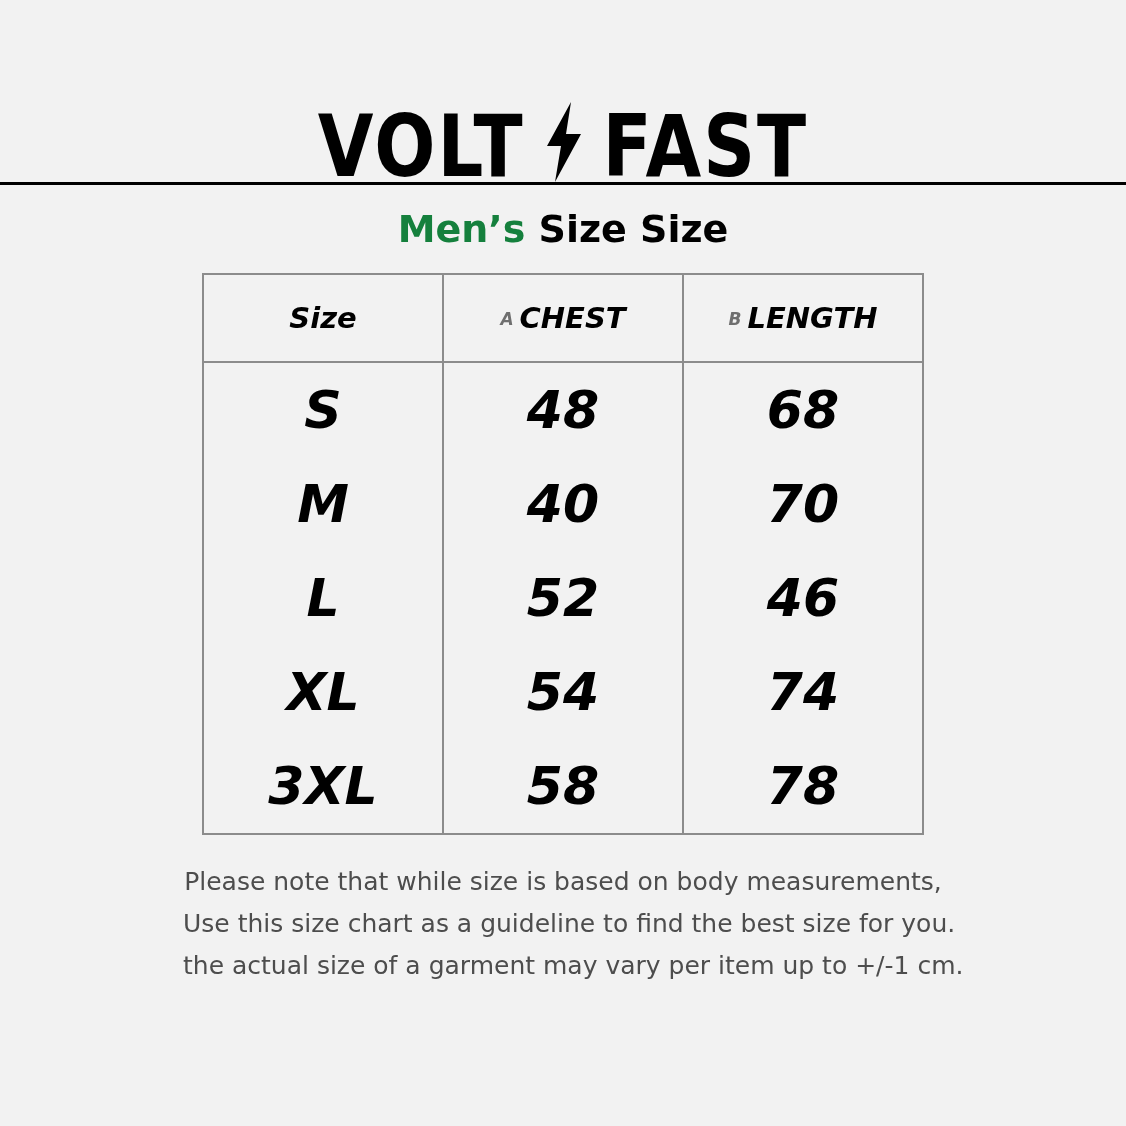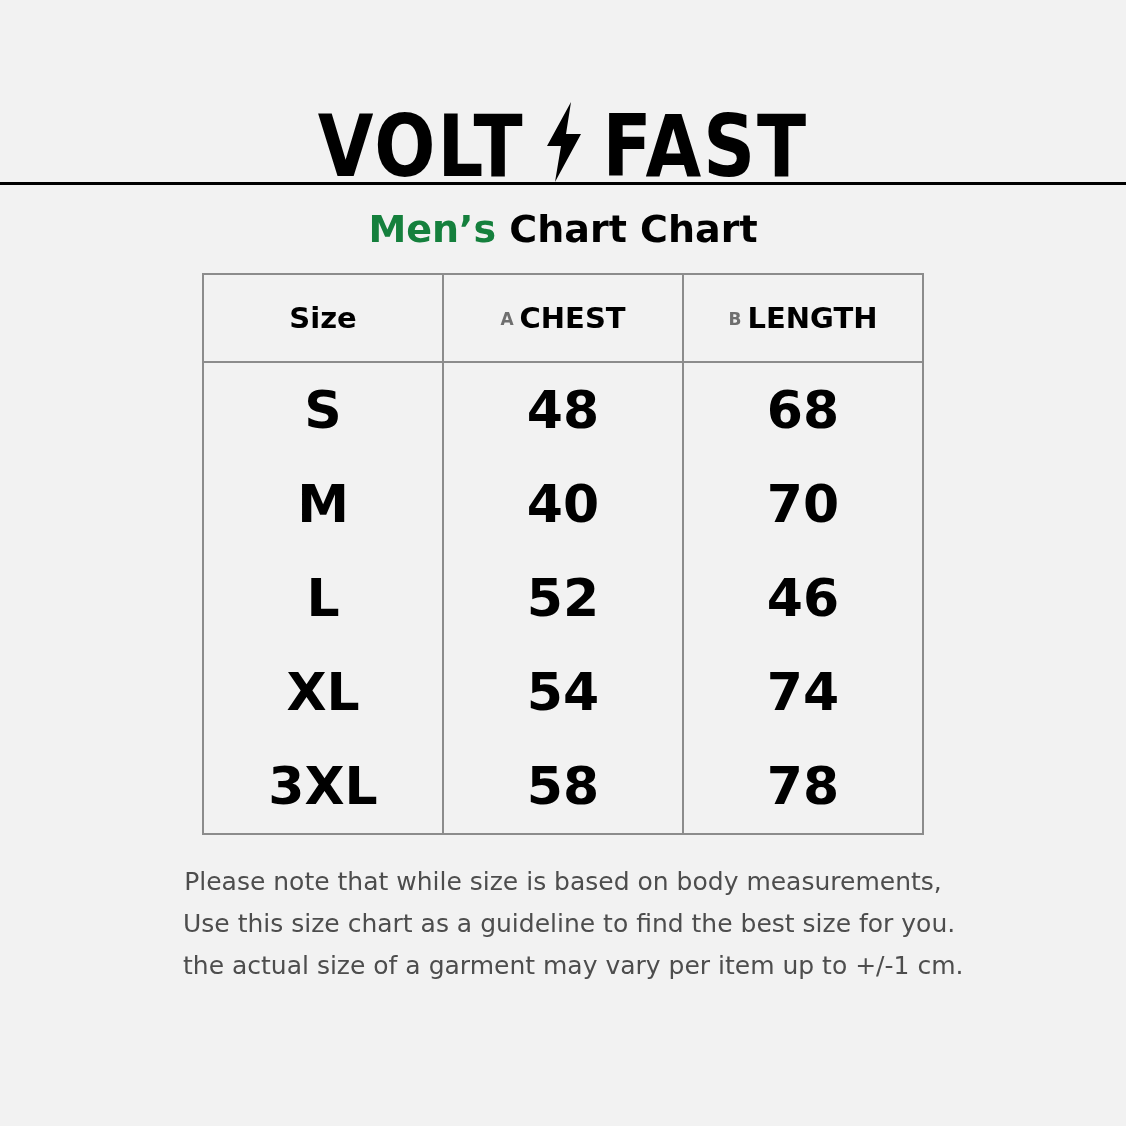--- a/index.html
+++ b/index.html
@@ -71,20 +71,21 @@
   table.size-chart {
     width: 100%;
     border-collapse: collapse;
     table-layout: fixed;
   }
   table.size-chart th,
   table.size-chart td {
     border: 2px solid #8c8c8c;
     text-align: center;
     vertical-align: middle;
+    font-style: italic;
   }
   table.size-chart th {
     height: 84px;
     font-size: 29px;
     font-weight: 700;
   }
   table.size-chart td {
     height: 92px;
     font-size: 52px;
     font-weight: 700;
@@ -125,21 +126,21 @@
       <svg viewBox="0 0 46 80" width="46" height="80" aria-hidden="true">
         <polygon points="30,0 6,44 20,44 14,80 40,32 25,32" fill="#000"></polygon>
       </svg>
     </span>
     <span class="brand-word">FAST</span>
   </div>
 
   <div class="rule"></div>
 
   <div class="title">
-    <span class="accent">Men’s</span><span> Chart Chart</span>
+    <span class="accent">Men’s</span><span> Size Size</span>
   </div>
 
   <div class="table-wrap">
     <table class="size-chart">
       <thead>
         <tr>
           <th><span>Size</span></th>
           <th><span class="hdr-mark">A</span><span>CHEST</span></th>
           <th><span class="hdr-mark">B</span><span>LENGTH</span></th>
         </tr>

